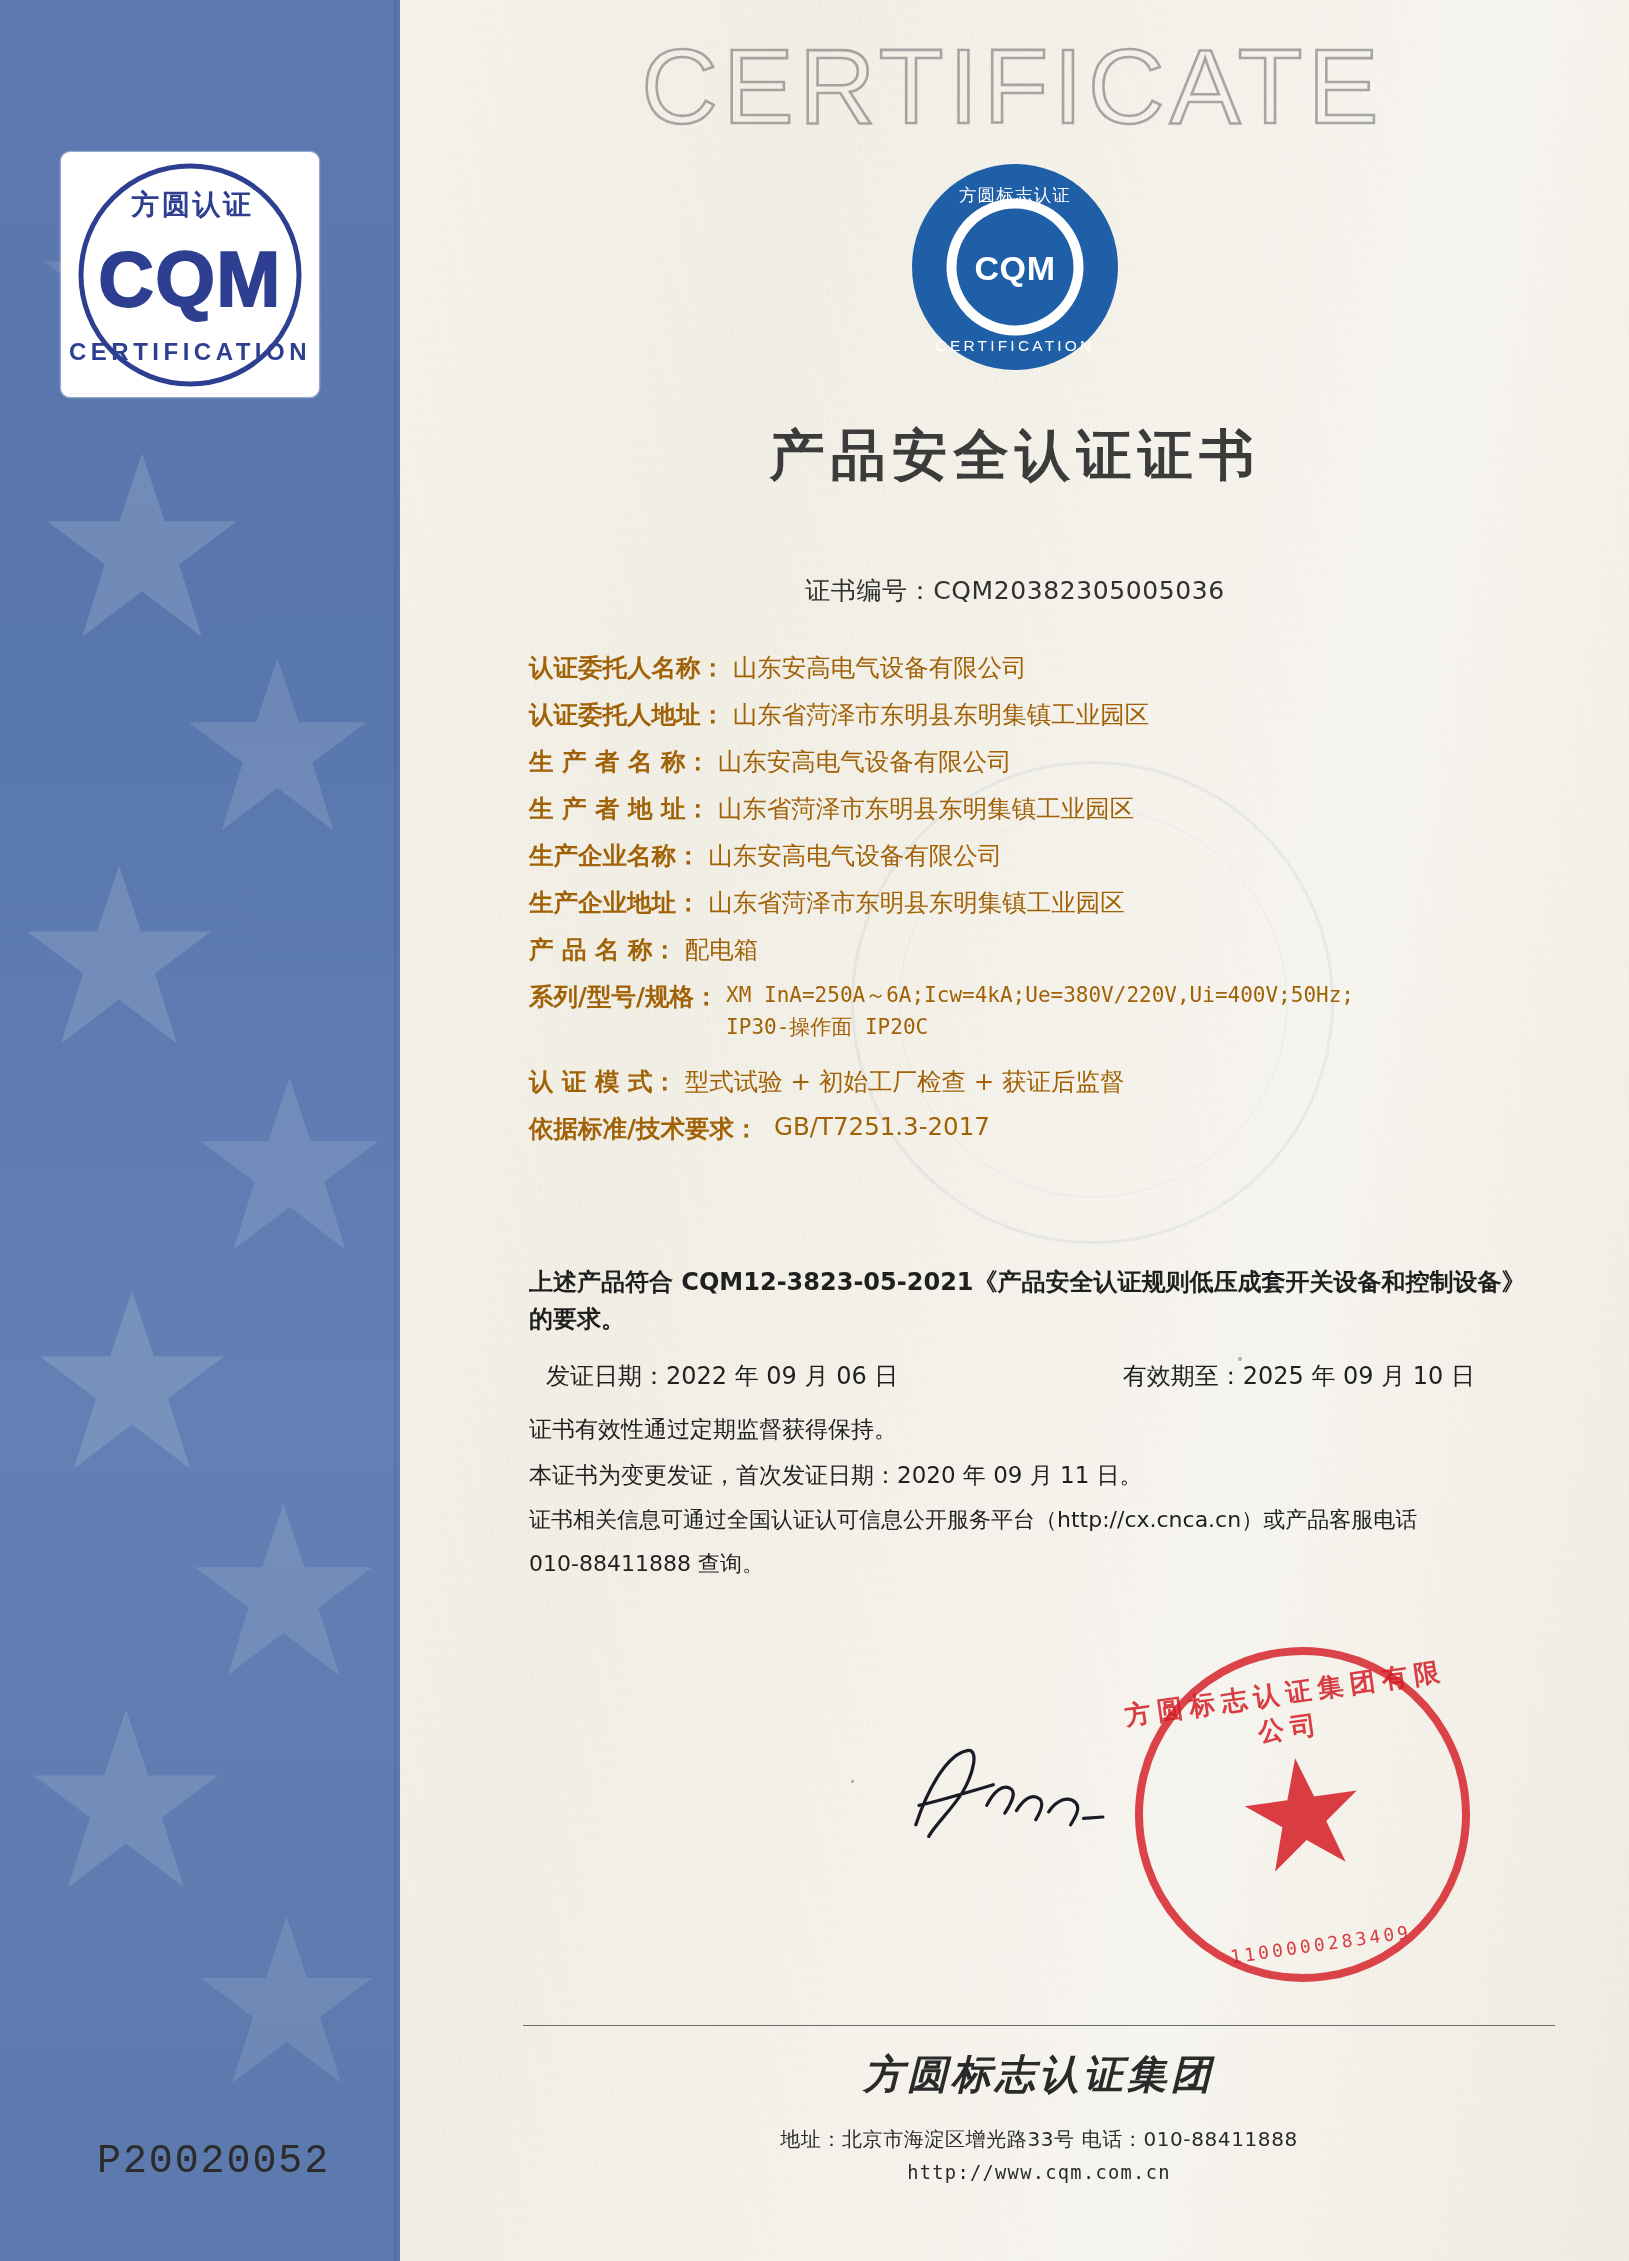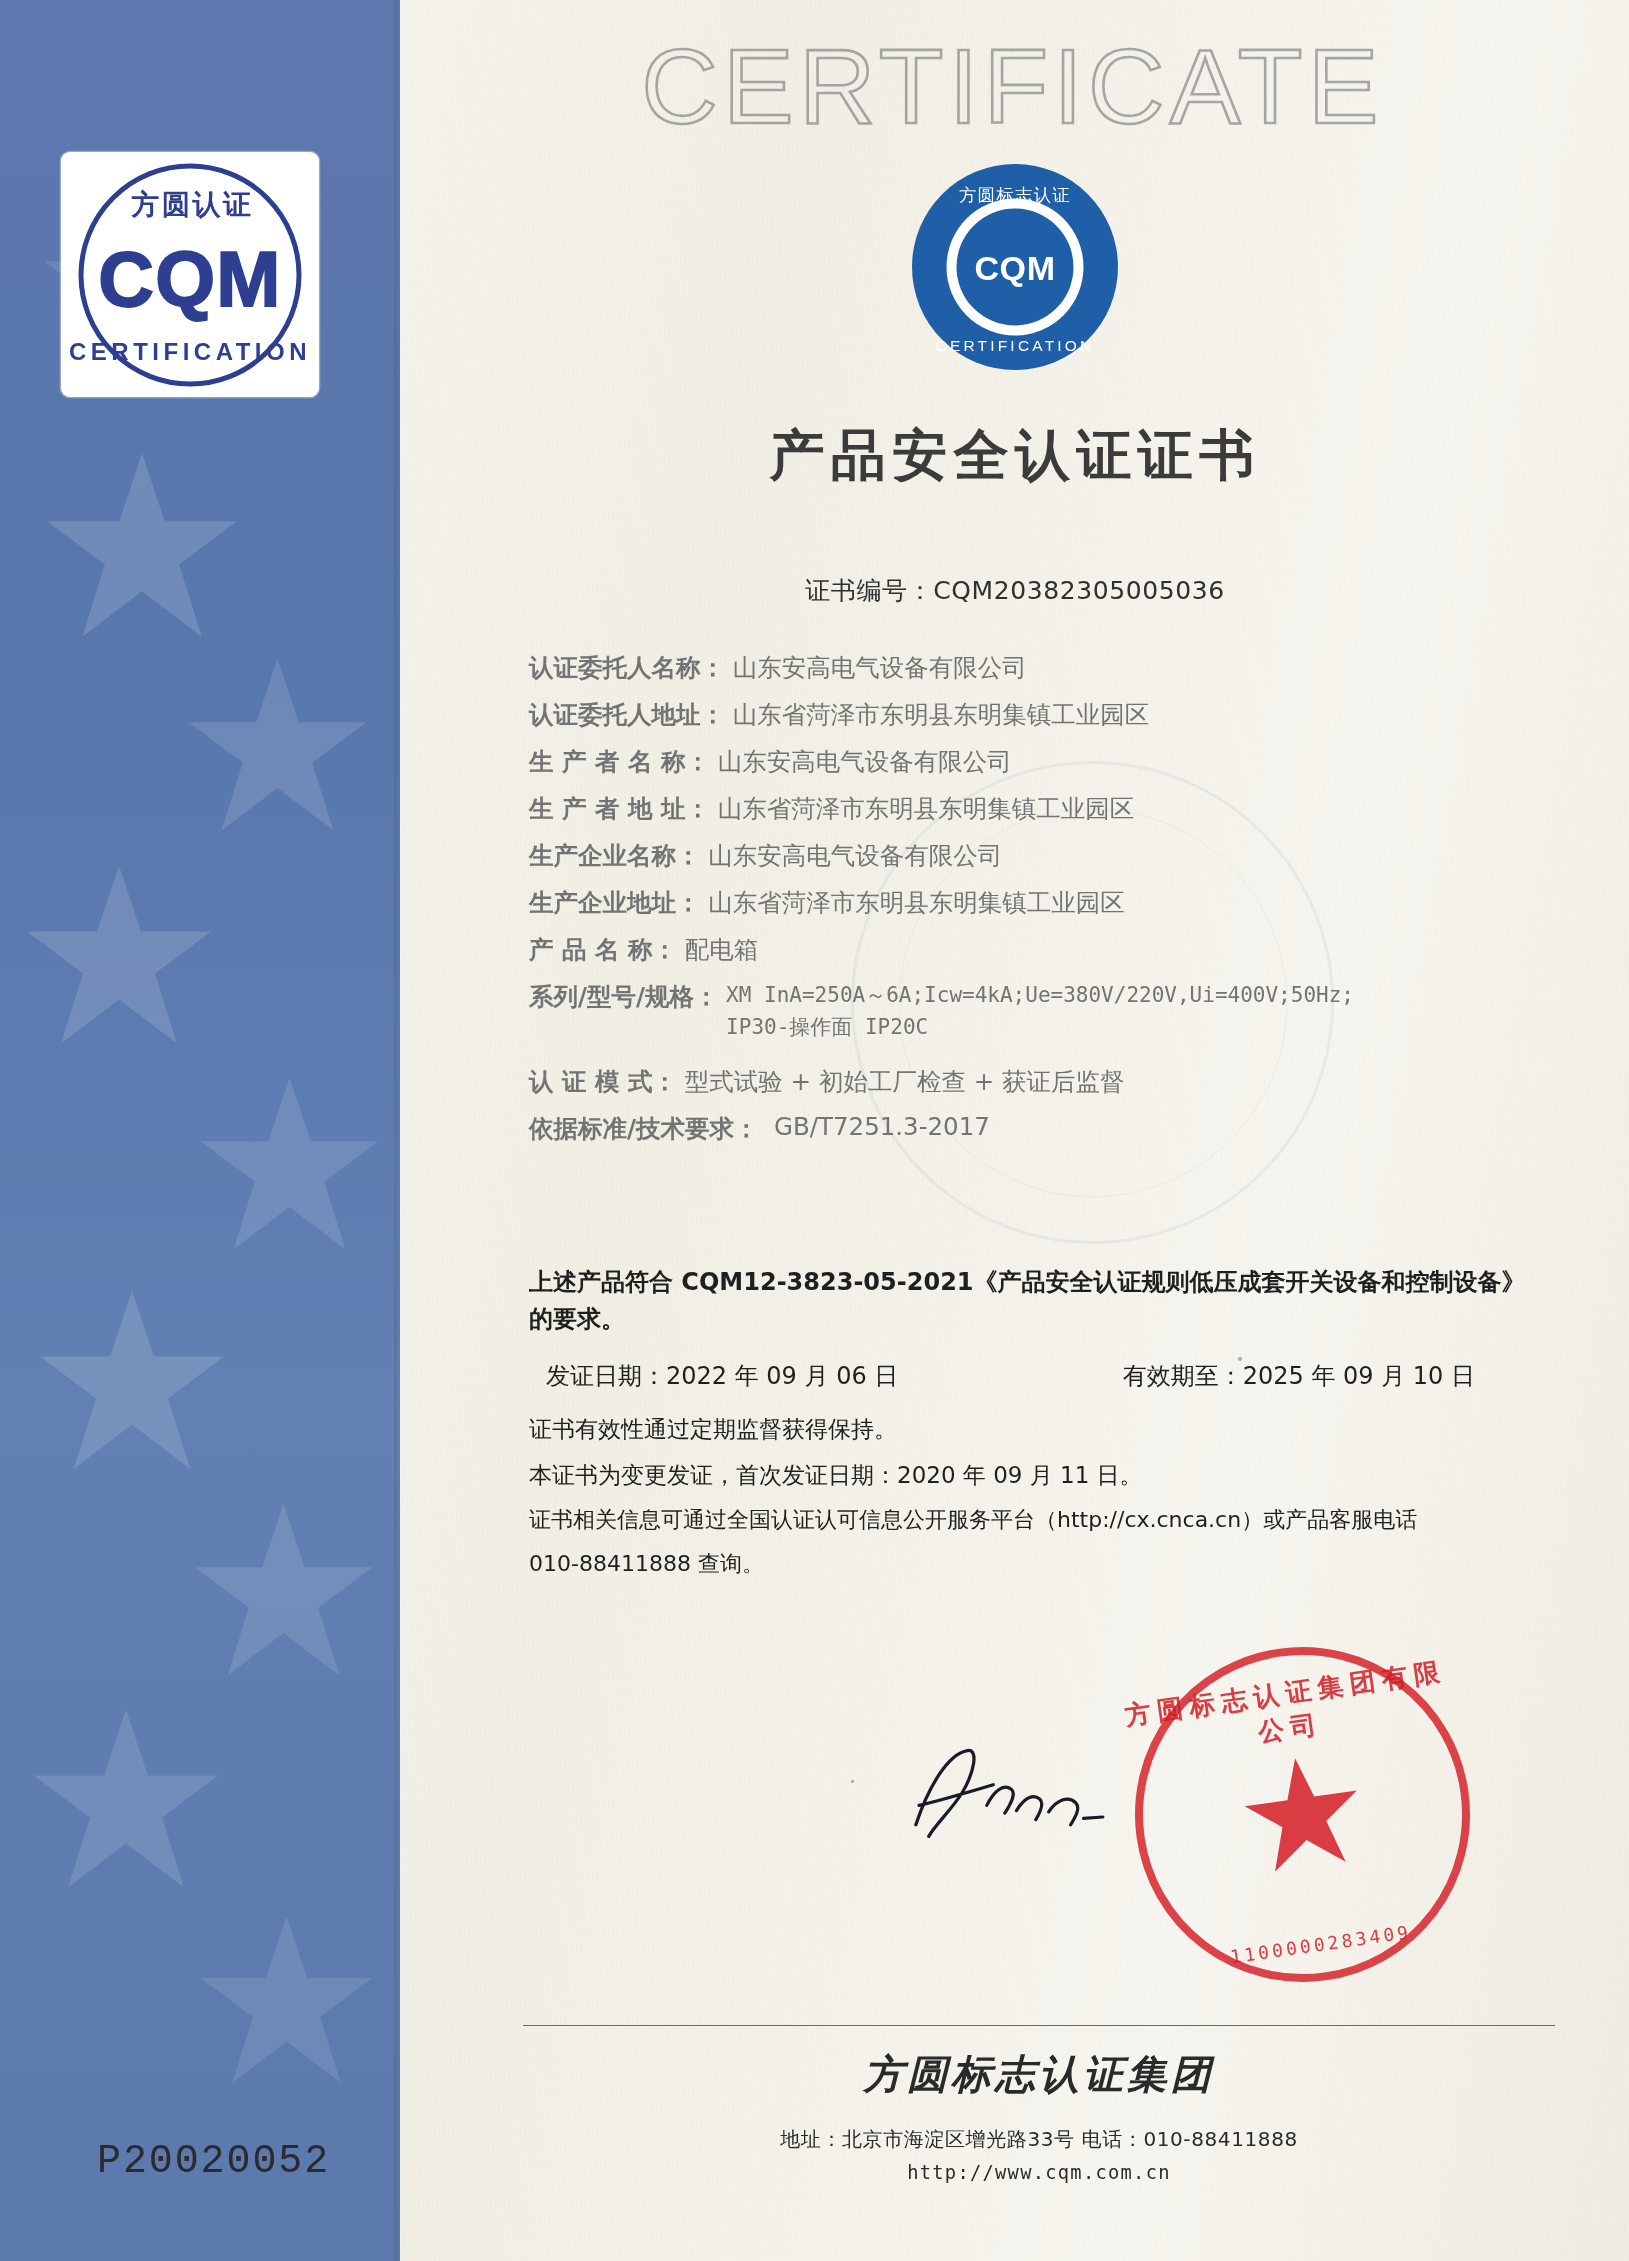--- a/index.html
+++ b/index.html
@@ -222,21 +222,21 @@
     left: 129px;
     top: 651px;
     width: 1006px;
   }
   .field-row {
     display: flex;
     align-items: flex-start;
     margin-bottom: 14px;
     font-family: "DejaVu Sans", sans-serif;
     font-size: 24.5px;
-    color: #737373;
+    color: #a16207;
   }
   .field-label {
     font-weight: 700;
     white-space: nowrap;
     letter-spacing: 0px;
   }
   .field-value {
     margin-left: 7.7px;
     font-weight: 400;
   }

